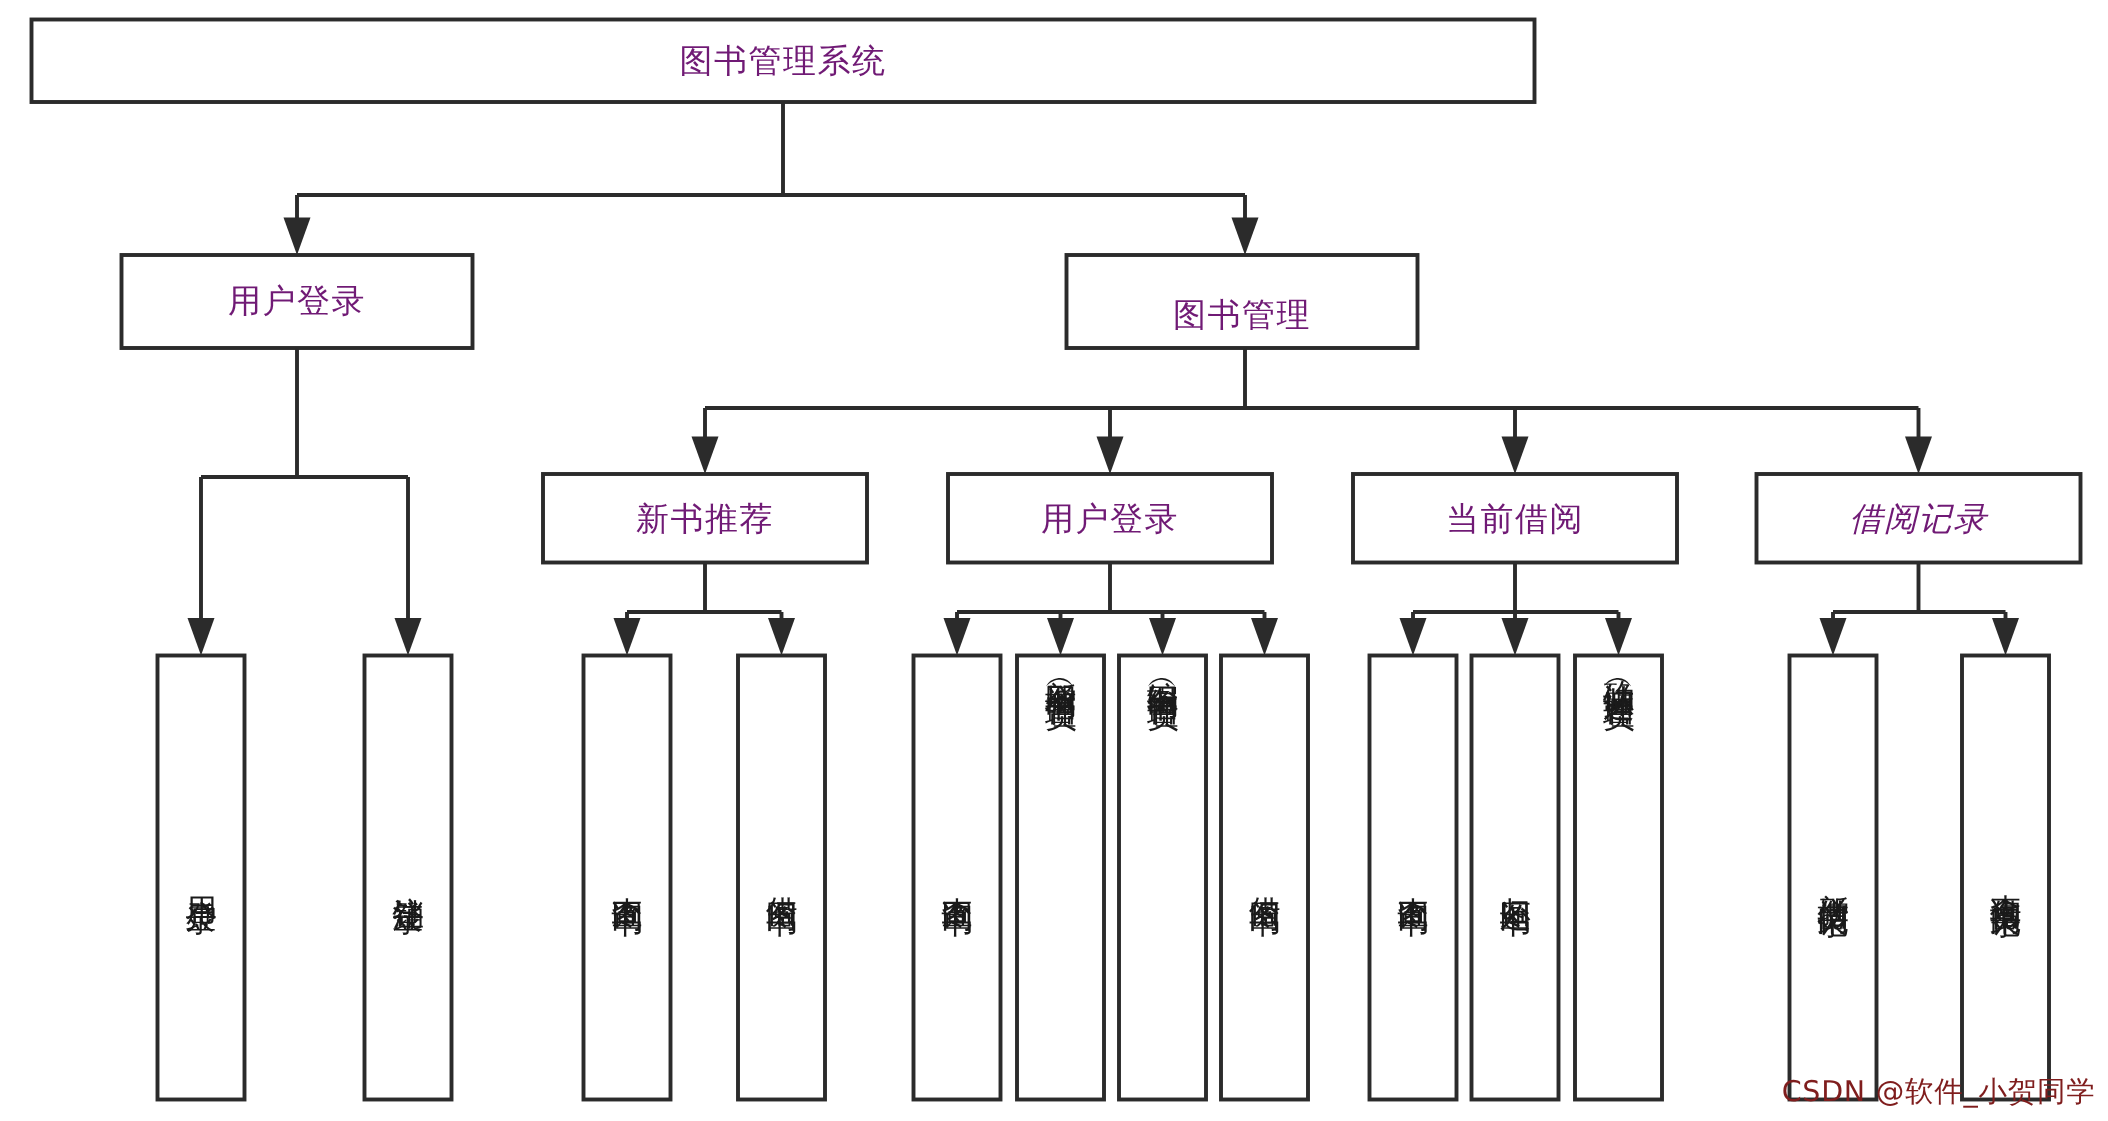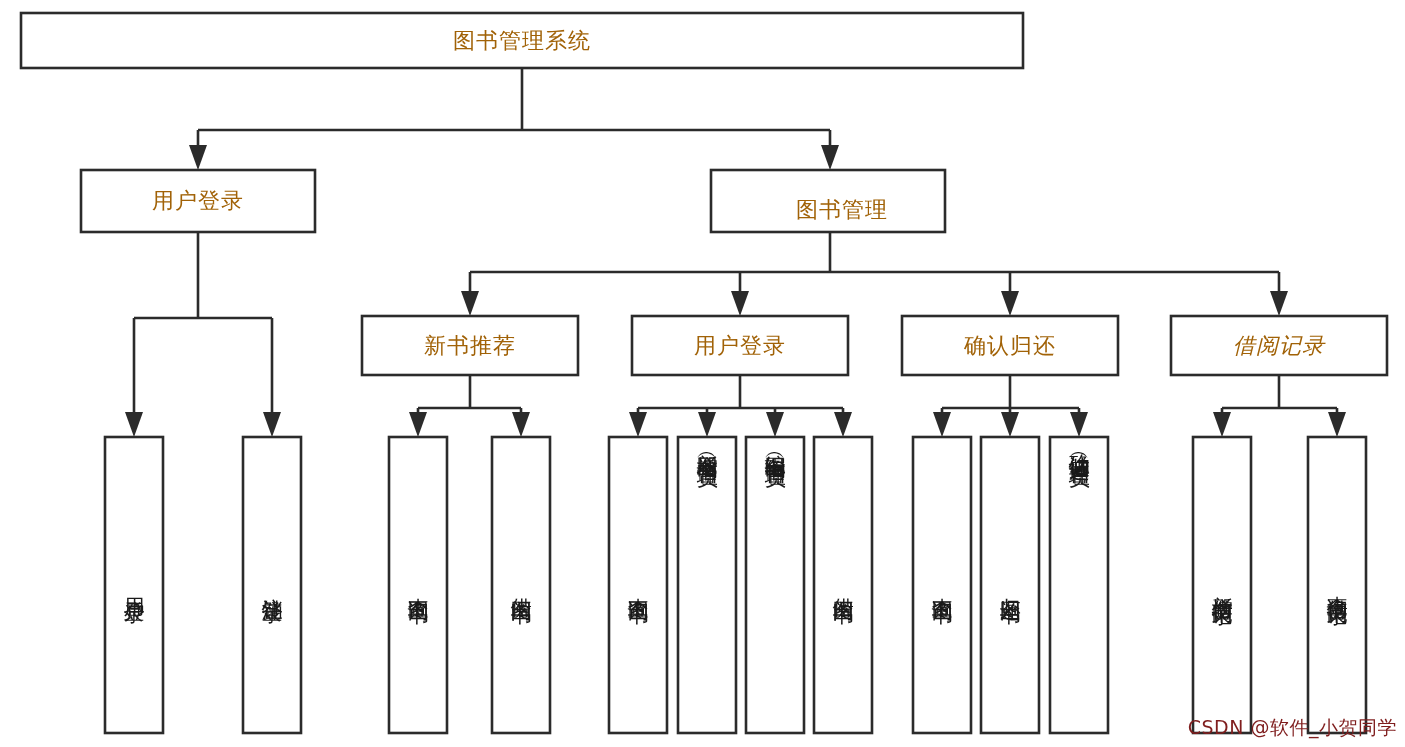--- a/index.html
+++ b/index.html
@@ -64,21 +64,21 @@
   .hlabel-holder {
     position: absolute;
     display: flex;
     align-items: center;
     justify-content: center;
     pointer-events: none;
   }
   .hlabel-text {
     font-family: "DejaVu Sans", "Liberation Sans", sans-serif;
     font-size: 22px;
-    color: #a16207;
+    color: #701a75;
     white-space: nowrap;
     letter-spacing: 1px;
   }
   #watermark {
     position: absolute;
     right: 8px;
     bottom: 6px;
     font-family: "DejaVu Sans", "Liberation Sans", sans-serif;
     font-size: 19px;
     color: #7f1d1d;
@@ -197,32 +197,32 @@
 
   </svg>
 
   <div class="hlabel-holder" style="left:21px; top:13px; width:1002px; height:55px;">
     <span class="hlabel-text">图书管理系统</span>
   </div>
 
   <div class="hlabel-holder" style="left:81px; top:170px; width:234px; height:62px;">
     <span class="hlabel-text">用户登录</span>
   </div>
-  <div class="hlabel-holder" style="left:711px; top:170px; width:234px; height:80px;padding-left:14px;">
+  <div class="hlabel-holder" style="left:711px; top:170px; width:234px; height:80px;">
     <span class="hlabel-text">图书管理</span>
   </div>
 
   <div class="hlabel-holder" style="left:362px; top:316px; width:216px; height:59px;border-radius:10px;">
     <span class="hlabel-text">新书推荐</span>
   </div>
   <div class="hlabel-holder" style="left:632px; top:316px; width:216px; height:59px;">
     <span class="hlabel-text">用户登录</span>
   </div>
   <div class="hlabel-holder" style="left:902px; top:316px; width:216px; height:59px;">
-    <span class="hlabel-text">确认归还</span>
+    <span class="hlabel-text">当前借阅</span>
   </div>
   <div class="hlabel-holder" style="left:1171px; top:316px; width:216px; height:59px;font-style:italic;">
     <span class="hlabel-text">借阅记录</span>
   </div>
 
   <div class="vlabel-holder" style="left:105px; top:437px; width:58px; height:296px;">
     <span class="vlabel-text">用户登录</span>
   </div>
   <div class="vlabel-holder" style="left:243px; top:437px; width:58px; height:296px;">
     <span class="vlabel-text">注销登录</span>

